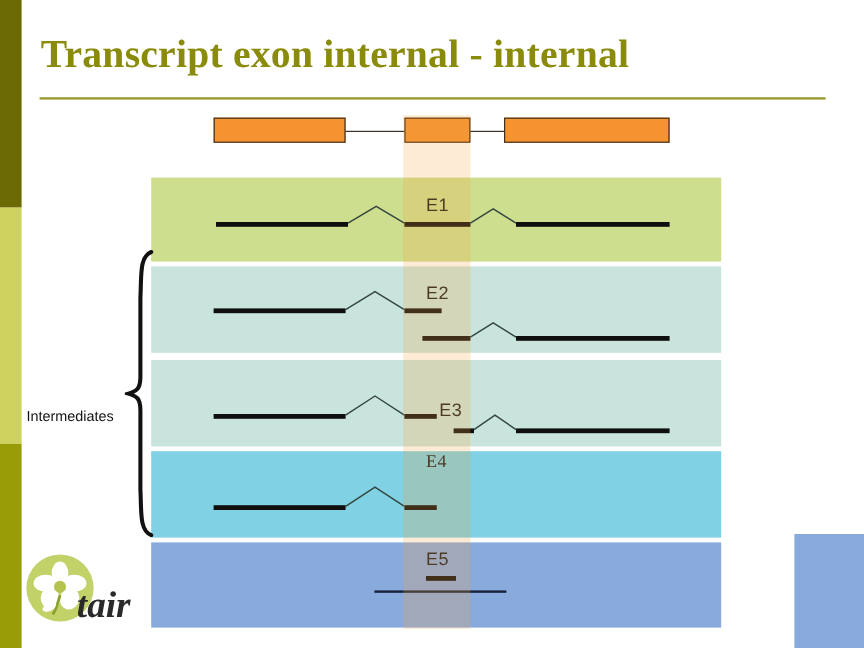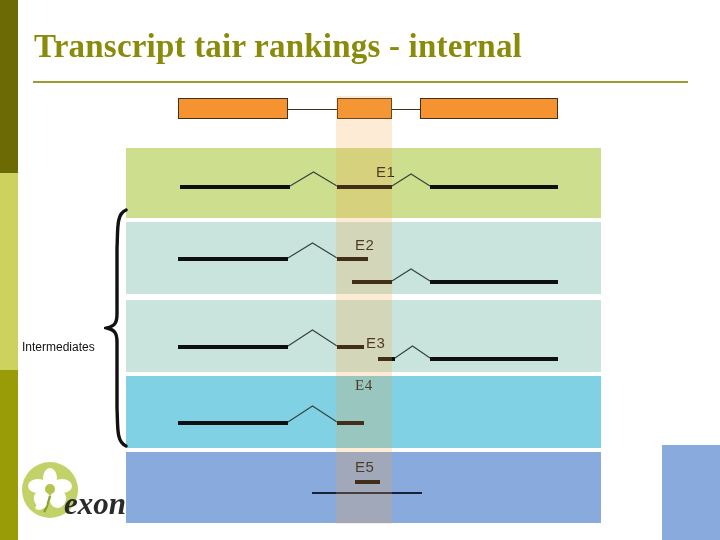--- a/index.html
+++ b/index.html
@@ -151,34 +151,34 @@
 </style>
 </head>
 <body>
 
 <div class="slide">
 
   <div class="sidebar-seg seg-top" style="background: rgb(107, 106, 5);"></div>
   <div class="sidebar-seg seg-mid" style="background: rgb(205, 210, 95);"></div>
   <div class="sidebar-seg seg-bottom" style="background: rgb(154, 156, 7);"></div>
 
-  <div class="page-title" style="color: rgb(138, 138, 11);">Transcript tair rankings - internal</div>
+  <div class="page-title" style="color: rgb(138, 138, 11);">Transcript exon internal - internal</div>
   <div class="title-rule"></div>
 
   <div class="gene-model" id="gene-model">
       <div class="exon-box" style="left: 178px; top: 98px; width: 110px; height: 21px; background: rgb(245, 147, 49); border-color: rgb(63, 48, 32);"></div>
       <div class="exon-box" style="left: 337px; top: 98px; width: 55px; height: 21px; background: rgb(245, 147, 49); border-color: rgb(63, 48, 32);"></div>
       <div class="exon-box" style="left: 420px; top: 98px; width: 138px; height: 21px; background: rgb(245, 147, 49); border-color: rgb(63, 48, 32);"></div>
       <div class="intron-line" style="left: 288px; top: 109px; width: 49px; background: rgb(63, 48, 32);"></div>
       <div class="intron-line" style="left: 392px; top: 109px; width: 28px; background: rgb(63, 48, 32);"></div>
     </div>
 
   <div id="bands-layer">
       <div class="rank-band" style="top: 148px; height: 70px; background: rgb(206, 222, 143);"></div>
-      <div class="band-label" style="left: 376px; top: 163px;">E1</div>
+      <div class="band-label" style="left: 355px; top: 163px;">E1</div>
       <div class="seg-thick" style="left: 180px; top: 185px; width: 110px;"></div>
       <div class="seg-thick" style="left: 337px; top: 185px; width: 55px;"></div>
       <div class="seg-thick" style="left: 430px; top: 185px; width: 128px;"></div>
       <svg class="intron-svg" width="47" height="18" style="left: 290px; top: 172px;">
         <polyline points="0,14 23.5,0 47,14" fill="none" stroke="#35453f" stroke-width="1.2"></polyline>
       </svg>
       <svg class="intron-svg" width="38" height="16" style="left: 392px; top: 174px;">
         <polyline points="0,12 19,0 38,12" fill="none" stroke="#35453f" stroke-width="1.2"></polyline>
       </svg>
       <div class="rank-band" style="top: 222px; height: 72px; background: rgb(201, 228, 220);"></div>
@@ -232,17 +232,17 @@
         <ellipse cx="28" cy="16" rx="7" ry="10"></ellipse>
         <ellipse cx="40" cy="24" rx="10" ry="7"></ellipse>
         <ellipse cx="36" cy="37" rx="8" ry="9" transform="rotate(20 36 37)"></ellipse>
         <ellipse cx="20" cy="37" rx="8" ry="9" transform="rotate(-20 20 37)"></ellipse>
         <ellipse cx="16" cy="24" rx="10" ry="7"></ellipse>
       </g>
       <circle cx="28" cy="27" r="5" fill="#b6c44f"></circle>
       <path d="M28 34 C 26 42, 25 46, 22 50" stroke="#8aa22e" stroke-width="2.4" fill="none"></path>
       <ellipse cx="19" cy="44" rx="6" ry="3.2" fill="#ffffff" transform="rotate(-25 19 44)"></ellipse>
     </svg>
-    <div class="logo-text">exon</div>
+    <div class="logo-text">tair</div>
   </div>
 
   <div class="blue-corner"></div>
 </div>
 
 </body></html>

